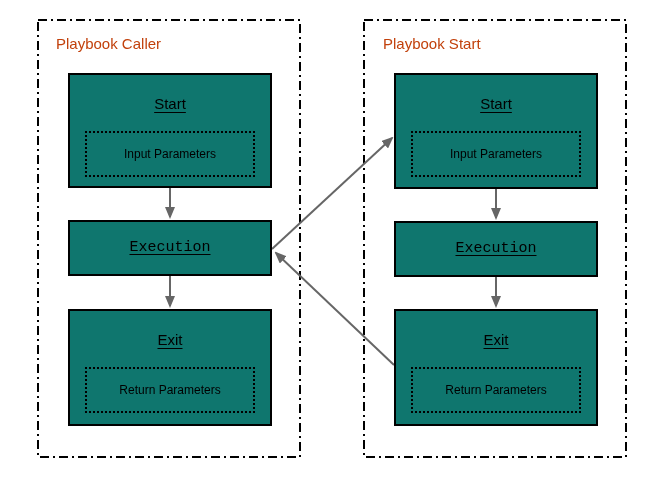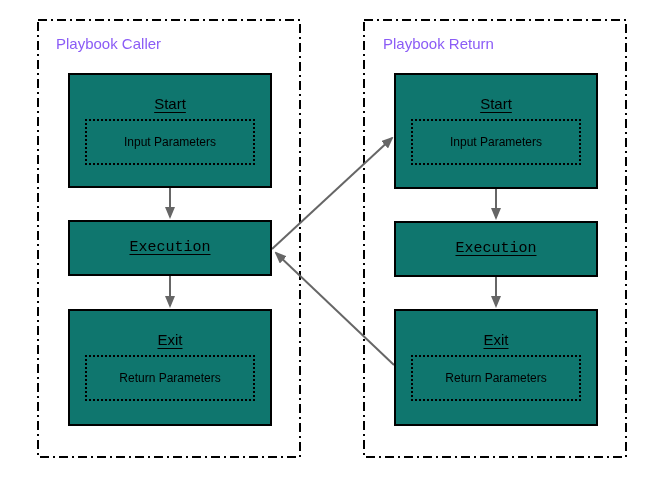--- a/index.html
+++ b/index.html
@@ -20,21 +20,21 @@
     position: absolute;
     left: 0;
     top: 0;
     width: 671px;
     height: 492px;
   }
   .container-title {
     position: absolute;
     font-size: 15px;
     line-height: 18px;
-    color: #8b5cf6;
+    color: #c2410c;
     white-space: nowrap;
   }
   .node {
     position: absolute;
     box-sizing: border-box;
     background: #0f766e;
     border: 2px solid #000000;
     display: flex;
     flex-direction: column;
     align-items: center;
@@ -52,21 +52,21 @@
     font-family: Liberation Mono, monospace;
   }
   .node.small .node-title {
     margin-top: 0;
   }
   .param-box {
     position: absolute;
     box-sizing: border-box;
     left: 15px;
     right: 15px;
-    top: 44px;
+    top: 56px;
     height: 46px;
     border: 2px dotted #000000;
     display: flex;
     align-items: center;
     justify-content: center;
     font-size: 12px;
     line-height: 15px;
     white-space: nowrap;
   }
   
@@ -114,21 +114,21 @@
 
   <div class="node small caller-execution">
     <div class="node-title">Execution</div>
   </div>
 
   <div class="node caller-exit">
     <div class="node-title">Exit</div>
     <div class="param-box">Return Parameters</div>
   </div>
 
-  <div class="container-title callee-title-pos">Playbook Return</div>
+  <div class="container-title callee-title-pos">Playbook Start</div>
 
   <div class="node callee-start">
     <div class="node-title">Start</div>
     <div class="param-box">Input Parameters</div>
   </div>
 
   <div class="node small callee-execution">
     <div class="node-title">Execution</div>
   </div>
 

